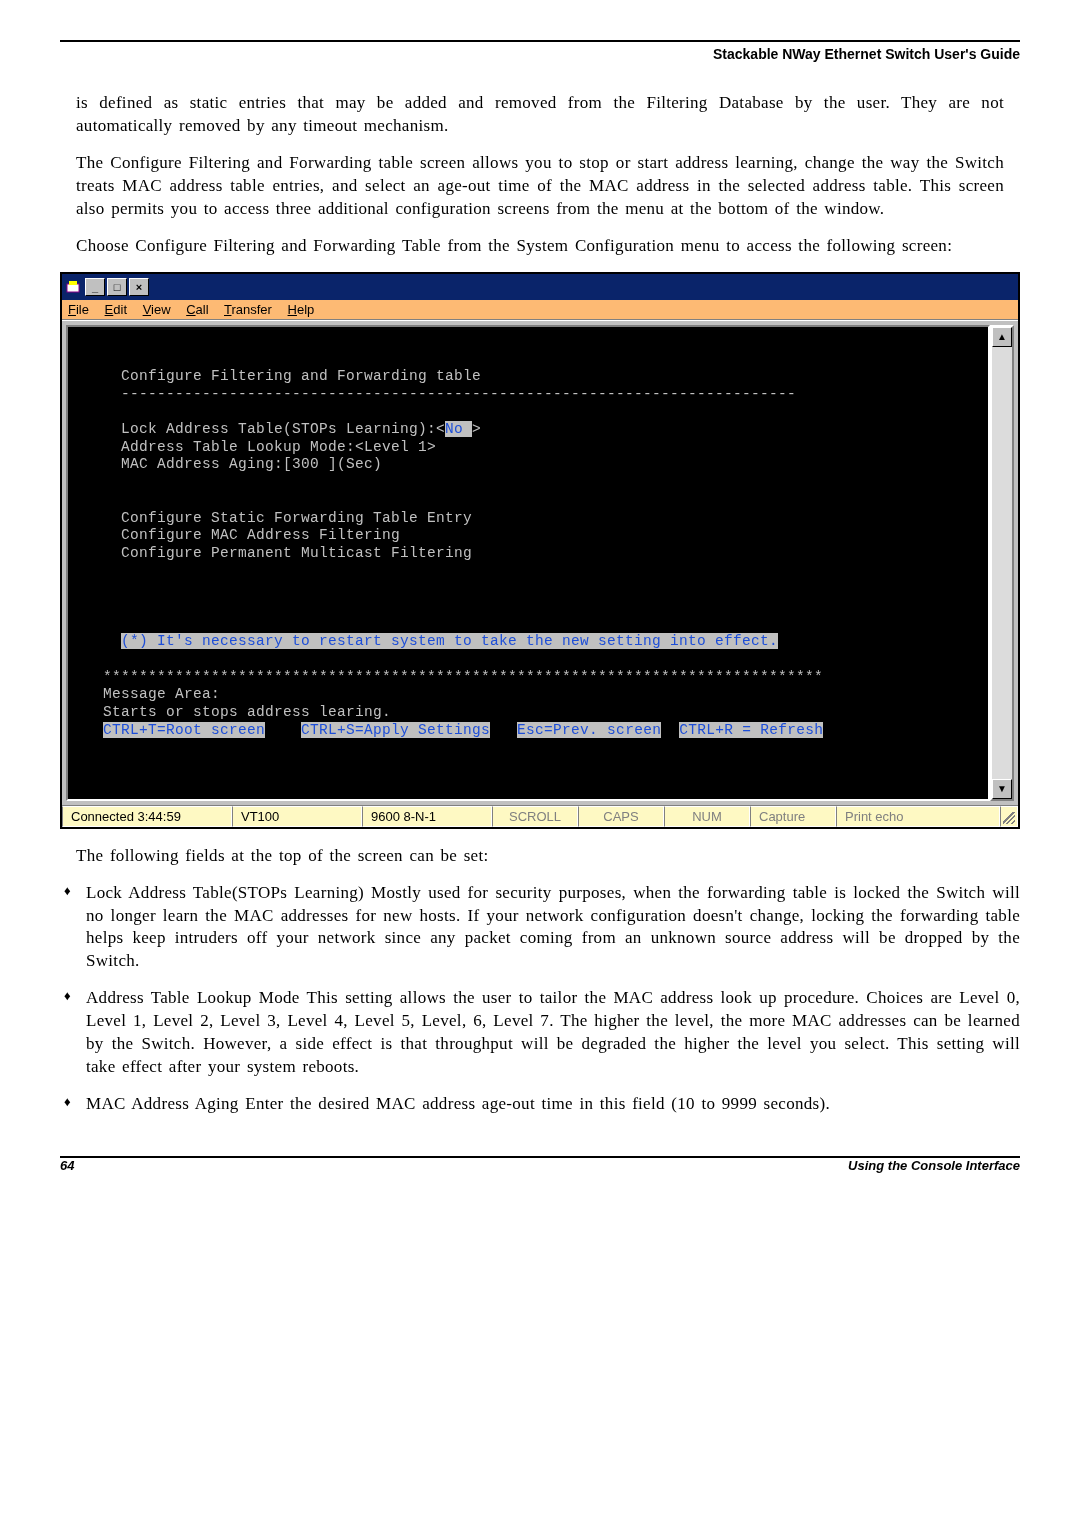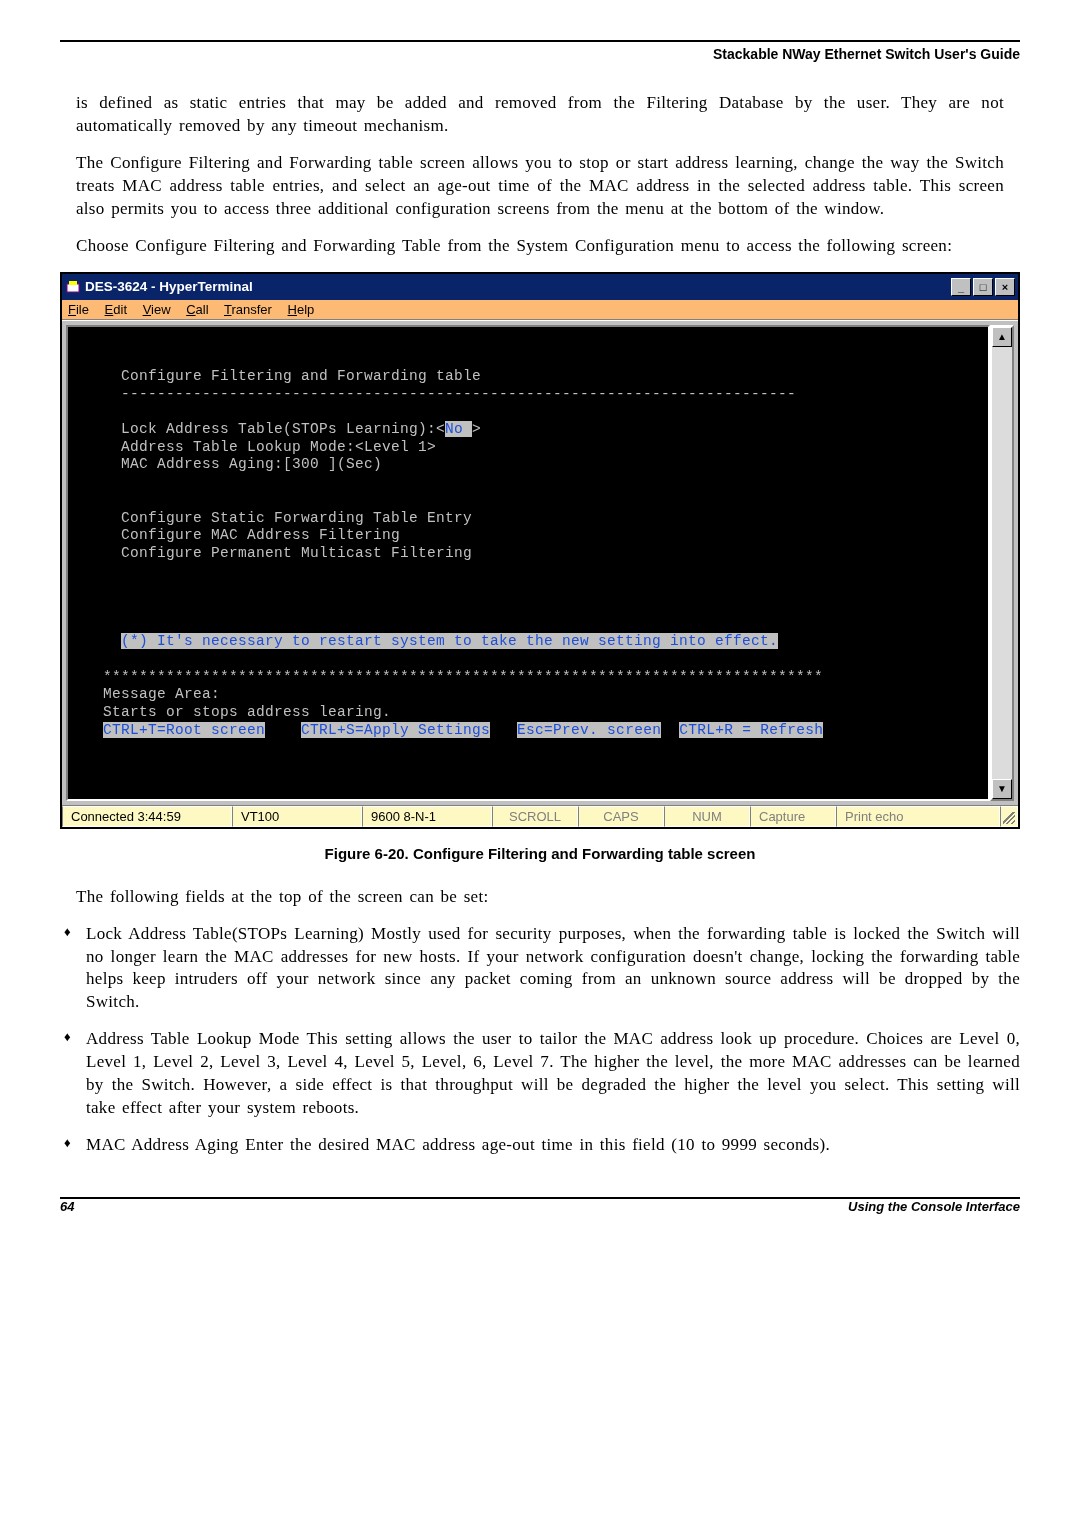--- a/index.html
+++ b/index.html
@@ -199,21 +199,20 @@
   <p class="body-text">Choose Configure Filtering and Forwarding Table from the System Configuration menu to access the following screen:</p>
 
   <div class="terminal-window">
     <div class="titlebar">
       <span class="icon">
         <svg width="14" height="14" viewBox="0 0 14 14">
             <rect x="1" y="4" width="12" height="8" fill="#fff" stroke="#808" stroke-width="1"></rect>
             <rect x="3" y="1" width="8" height="4" fill="#ff0"></rect>
           </svg>
       </span>
-      <span class="title">DES-3624 - HyperTerminal</span>
       <span class="win-btns">
         <span class="win-btn">
             <span>_</span>
           </span>
         <span class="win-btn">
             <span>□</span>
           </span>
         <span class="win-btn">
             <span>×</span>
           </span>
@@ -269,21 +268,20 @@
       <div class="status-cell sc-port">9600 8-N-1</div>
       <div class="status-cell sc-small dim">SCROLL</div>
       <div class="status-cell sc-small dim">CAPS</div>
       <div class="status-cell sc-small dim">NUM</div>
       <div class="status-cell sc-cap dim">Capture</div>
       <div class="status-cell sc-echo dim">Print echo</div>
       <div class="status-cell status-grip"></div>
     </div>
   </div>
 
-  <div class="figure-caption">Figure 6-20.  Configure Filtering and Forwarding table screen</div>
 
   <p class="body-text">The following fields at the top of the screen can be set:</p>
 
   <ul class="bullets">
     <li>Lock Address Table(STOPs Learning)  Mostly used for security purposes, when the forwarding table is locked the Switch will no longer learn the MAC addresses for new hosts. If your network configuration doesn't change, locking the forwarding table helps keep intruders off your network since any packet coming from an unknown source address will be dropped by the Switch.</li>
     <li>Address Table Lookup Mode  This setting allows the user to tailor the MAC address look up procedure. Choices are Level 0, Level 1, Level 2, Level 3, Level 4, Level 5, Level, 6, Level 7. The higher the level, the more MAC addresses can be learned by the Switch. However, a side effect is that throughput will be degraded the higher the level you select. This setting will take effect after your system reboots.</li>
     <li>MAC Address Aging  Enter the desired MAC address age-out time in this field (10 to 9999 seconds).</li>
   </ul>
 
   <div class="footer">

